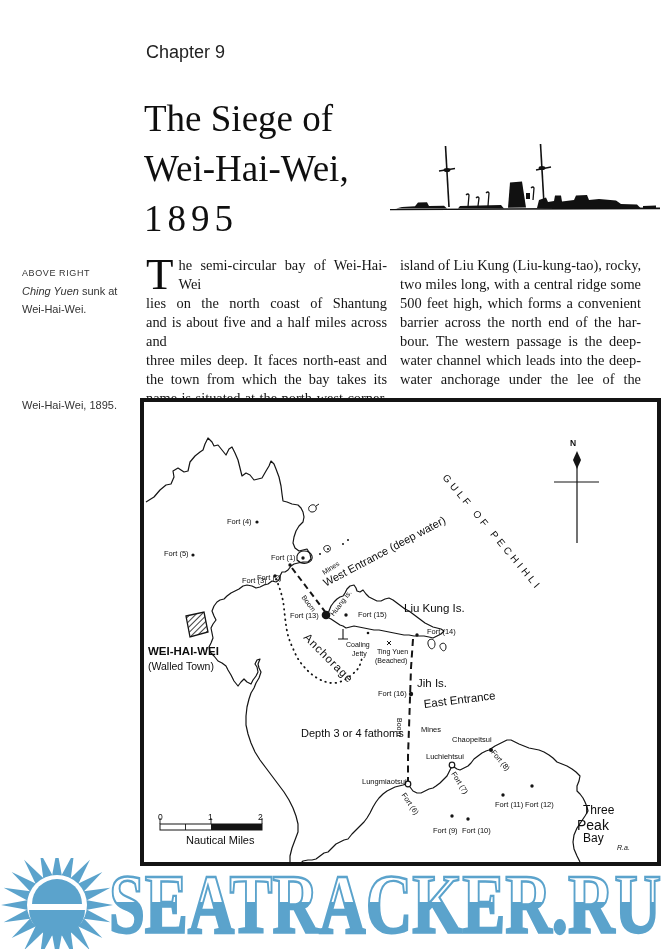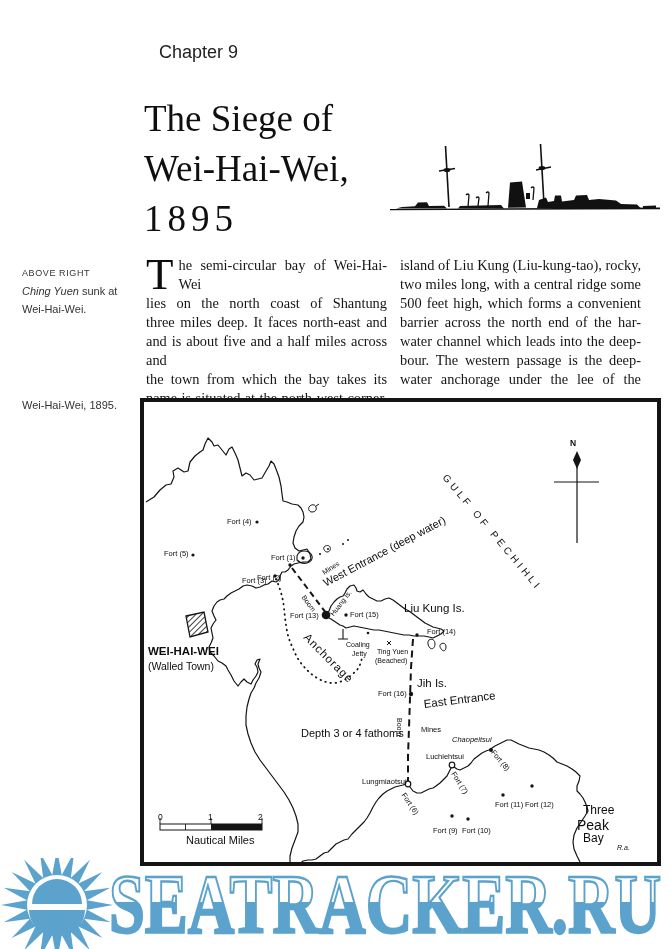--- a/index.html
+++ b/index.html
@@ -1,19 +1,19 @@
 <!DOCTYPE html>
 <html><head>
 <meta charset="utf-8">
 <style>
   html,body{margin:0;padding:0;background:#e8e8e8;}
   .page{position:relative;width:671px;height:949px;background:#ffffff;overflow:hidden;
         font-family:"Liberation Serif",serif;color:#111;}
   .chapter{position:absolute;left:146px;top:42px;font-family:"Liberation Sans",sans-serif;
-           font-size:18px;color:#222;margin-left:13px;}
+           font-size:18px;color:#222;}
   .title{position:absolute;left:144px;top:94px;font-size:37px;line-height:50px;color:#0f0f0f;}
   .title .yr{letter-spacing:5px;}
   .margin-cap{position:absolute;left:22px;top:264px;width:112px;
               font-family:"Liberation Sans",sans-serif;font-size:11px;line-height:18px;color:#333;}
   .margin-cap .small{font-size:9px;letter-spacing:.6px;}
   .map-cap{position:absolute;left:22px;top:399px;font-family:"Liberation Sans",sans-serif;
            font-size:11px;color:#333;}
   .col{position:absolute;top:256px;width:241px;font-size:14.4px;line-height:19px;color:#151515;}
   .col1{left:146px;} .col2{left:400px;}
   .bl{text-align:justify;text-align-last:justify;}
@@ -69,33 +69,33 @@
     <div class="small">ABOVE RIGHT</div>
     <div><i>Ching Yuen</i><span> sunk at</span></div>
     <div>Wei-Hai-Wei.</div>
   </div>
   <div class="map-cap">Wei-Hai-Wei, 1895.</div>
 
   <div class="col col1">
     <span class="dropcap">T</span>
     <div class="bl">he semi-circular bay of Wei-Hai-Wei</div>
     <div class="bl">lies on the north coast of Shantung</div>
+    <div class="bl">and is about five and a half miles across and</div>
     <div class="bl">three miles deep. It faces north-east and</div>
-    <div class="bl">and is about five and a half miles across and</div>
     <div class="bl">the town from which the bay takes its</div>
     <div class="bl">name is situated at the north-west corner.</div>
     <div class="bl">What makes it a useful anchorage is the</div>
   </div>
   <div class="col col2">
     <div class="bl">island of Liu Kung (Liu-kung-tao), rocky,</div>
     <div class="bl">two miles long, with a central ridge some</div>
     <div class="bl">500 feet high, which forms a convenient</div>
     <div class="bl">barrier across the north end of the har-</div>
+    <div class="bl">bour. The western passage is the deep-</div>
     <div class="bl">water channel which leads into the deep-</div>
-    <div class="bl">bour. The western passage is the deep-</div>
     <div class="bl">water anchorage under the lee of the</div>
   </div>
 
   <div class="map">
     <svg class="geo" width="521" height="470" viewBox="0 0 521 470">
       <defs>
         <pattern id="hatch" width="4" height="4" patternUnits="userSpaceOnUse" patternTransform="rotate(45)">
           <rect width="4" height="4" fill="#fff"></rect>
             <line x1="0" y1="0" x2="0" y2="4" stroke="#111" stroke-width="1.6"></line>
         </pattern>
@@ -168,21 +168,21 @@
     <span class="lbl" style="left:263px;top:320px;font-size:7px;transform:rotate(90deg);">Boom</span>
     <span class="lbl" style="left:181px;top:172px;font-size:7px;transform:rotate(-33deg);">Mines</span>
     <span class="lbl" style="left:281px;top:327px;font-size:7.5px;">Mines</span>
     <span class="lbl" style="left:8px;top:247px;font-size:11.5px;font-weight:bold;">WEI-HAI-WEI</span>
     <span class="lbl" style="left:8px;top:262px;font-size:10.5px;">(Walled Town)</span>
     <span class="lbl" style="left:161px;top:329px;font-size:11px;">Depth 3 or 4 fathoms</span>
     <span class="lbl" style="left:206px;top:243px;font-size:7px;">Coaling</span>
     <span class="lbl" style="left:212px;top:252px;font-size:7px;">Jetty</span>
     <span class="lbl" style="left:237px;top:250px;font-size:7px;">Ting Yuen</span>
     <span class="lbl" style="left:235px;top:259px;font-size:7px;">(Beached)</span>
-    <span class="lbl" style="left:312px;top:337px;font-style:italic;">Chaopeitsui</span>
+    <span class="lbl" style="left:312px;top:337px;">Chaopeitsui</span>
     <span class="lbl" style="left:286px;top:354px;">Luchiehtsui</span>
     <span class="lbl" style="left:222px;top:379px;">Lungmiaotsui</span>
     <span class="lbl" style="left:443px;top:405px;font-size:12px;">Three</span>
     <span class="lbl" style="left:417px;top:419px;font-size:14px;margin-left:20px;">Peak</span>
     <span class="lbl" style="left:443px;top:433px;font-size:12px;">Bay</span>
     <span class="lbl" style="left:477px;top:446px;font-size:7px;font-style:italic;">R.a.</span>
 
     <span class="lbl" style="left:131px;top:155px;">Fort (1)</span>
     <span class="lbl" style="left:117px;top:161px;margin-top:14px;">Fort (2)</span>
     <span class="lbl" style="left:102px;top:178px;">Fort (3)</span>
@@ -190,21 +190,21 @@
     <span class="lbl" style="left:24px;top:151px;">Fort (5)</span>
     <span class="lbl" style="left:267px;top:393px;transform:rotate(56deg);">Fort (6)</span>
     <span class="lbl" style="left:317px;top:372px;transform:rotate(58deg);">Fort (7)</span>
     <span class="lbl" style="left:356px;top:350px;transform:rotate(50deg);">Fort (8)</span>
     <span class="lbl" style="left:293px;top:428px;">Fort (9)</span>
     <span class="lbl" style="left:322px;top:428px;">Fort (10)</span>
     <span class="lbl" style="left:355px;top:402px;">Fort (11)</span>
     <span class="lbl" style="left:385px;top:402px;">Fort (12)</span>
     <span class="lbl" style="left:150px;top:213px;">Fort (13)</span>
     <span class="lbl" style="left:287px;top:229px;">Fort (14)</span>
-    <span class="lbl" style="left:204px;top:212px;padding-left:6px;">Fort (15)</span>
+    <span class="lbl" style="left:212px;top:212px;padding-left:6px;">Fort (15)</span>
     <span class="lbl" style="left:238px;top:291px;">Fort (16)</span>
 
     <span class="lbl" style="left:18px;top:414px;font-size:8.5px;">0</span>
     <span class="lbl" style="left:68px;top:414px;font-size:8.5px;">1</span>
     <span class="lbl" style="left:118px;top:414px;font-size:8.5px;">2</span>
     <span class="lbl" style="left:46px;top:436px;font-size:11px;">Nautical Miles</span>
   </div>
 
   <div class="wm">
     <svg width="118" height="91" viewBox="0 0 118 91" style="left:0;">

